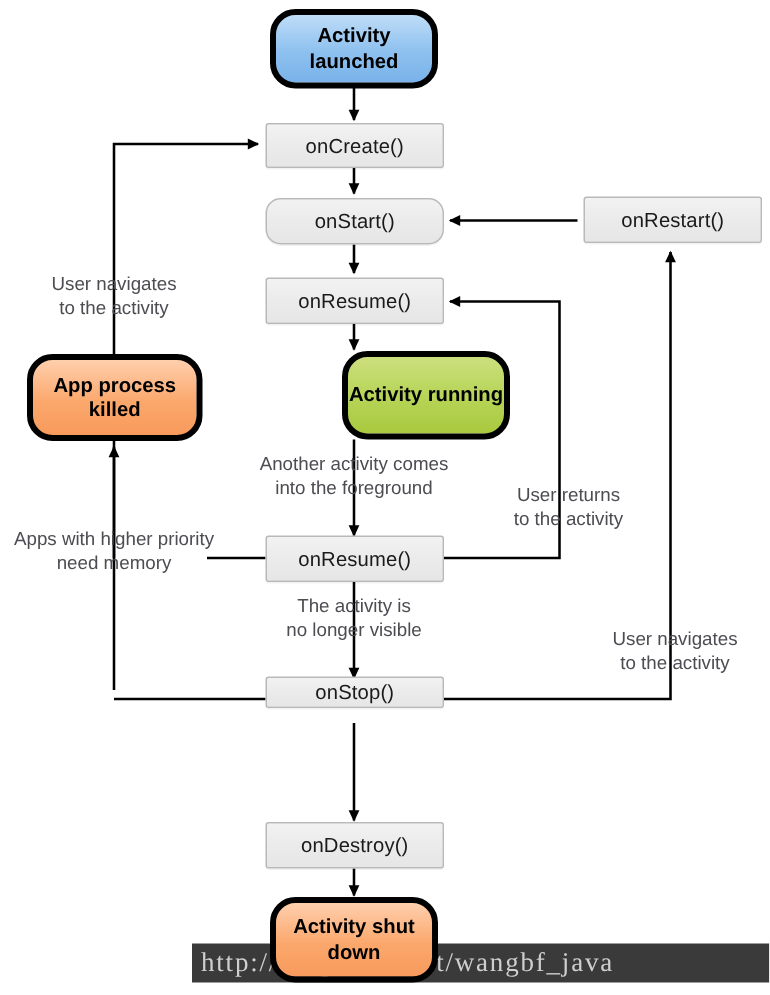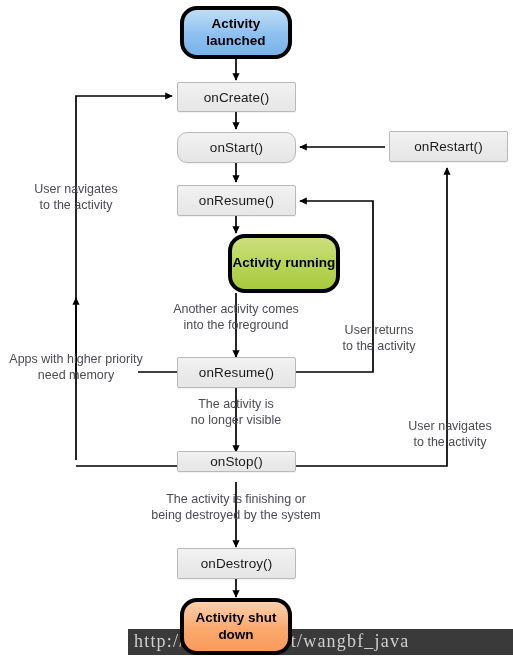--- a/index.html
+++ b/index.html
@@ -141,20 +141,24 @@
   <div class="cap blue" style="left:180px; top:6px; width:112px; height:53px;">
     <span>Activity
 launched</span>
   </div>
 
   <div class="cap green" style="left:180px; top:234px; width:112px; height:59px;">
     <span>Activity
 running</span>
   </div>
 
+  <div class="cap orange" style="left:18px; top:236px; width:117px; height:58px;">
+    <span>App process
+killed</span>
+  </div>
 
   <div class="cap orange" style="left:180px; top:598px; width:112px; height:57px;">
     <span>Activity
 shut down</span>
   </div>
 
   <div class="mbox" style="left:177px; top:82px; width:119px; height:30px;">
     <span>onCreate()</span>
   </div>
 
@@ -193,16 +197,14 @@
 
   <div class="ann" style="left:331px; top:322px; width:96px;">User returns
 to the activity</div>
 
   <div class="ann" style="left:170px; top:396px; width:132px;">The activity is
 no longer visible</div>
 
   <div class="ann" style="left:398px; top:418px; width:104px;">User navigates
 to the activity</div>
 
-  <div class="ann" style="left:132px; top:491px; width:208px;">The activity is finishing or
-being destroyed by the system</div>
 
 </div>
 
 </body></html>

